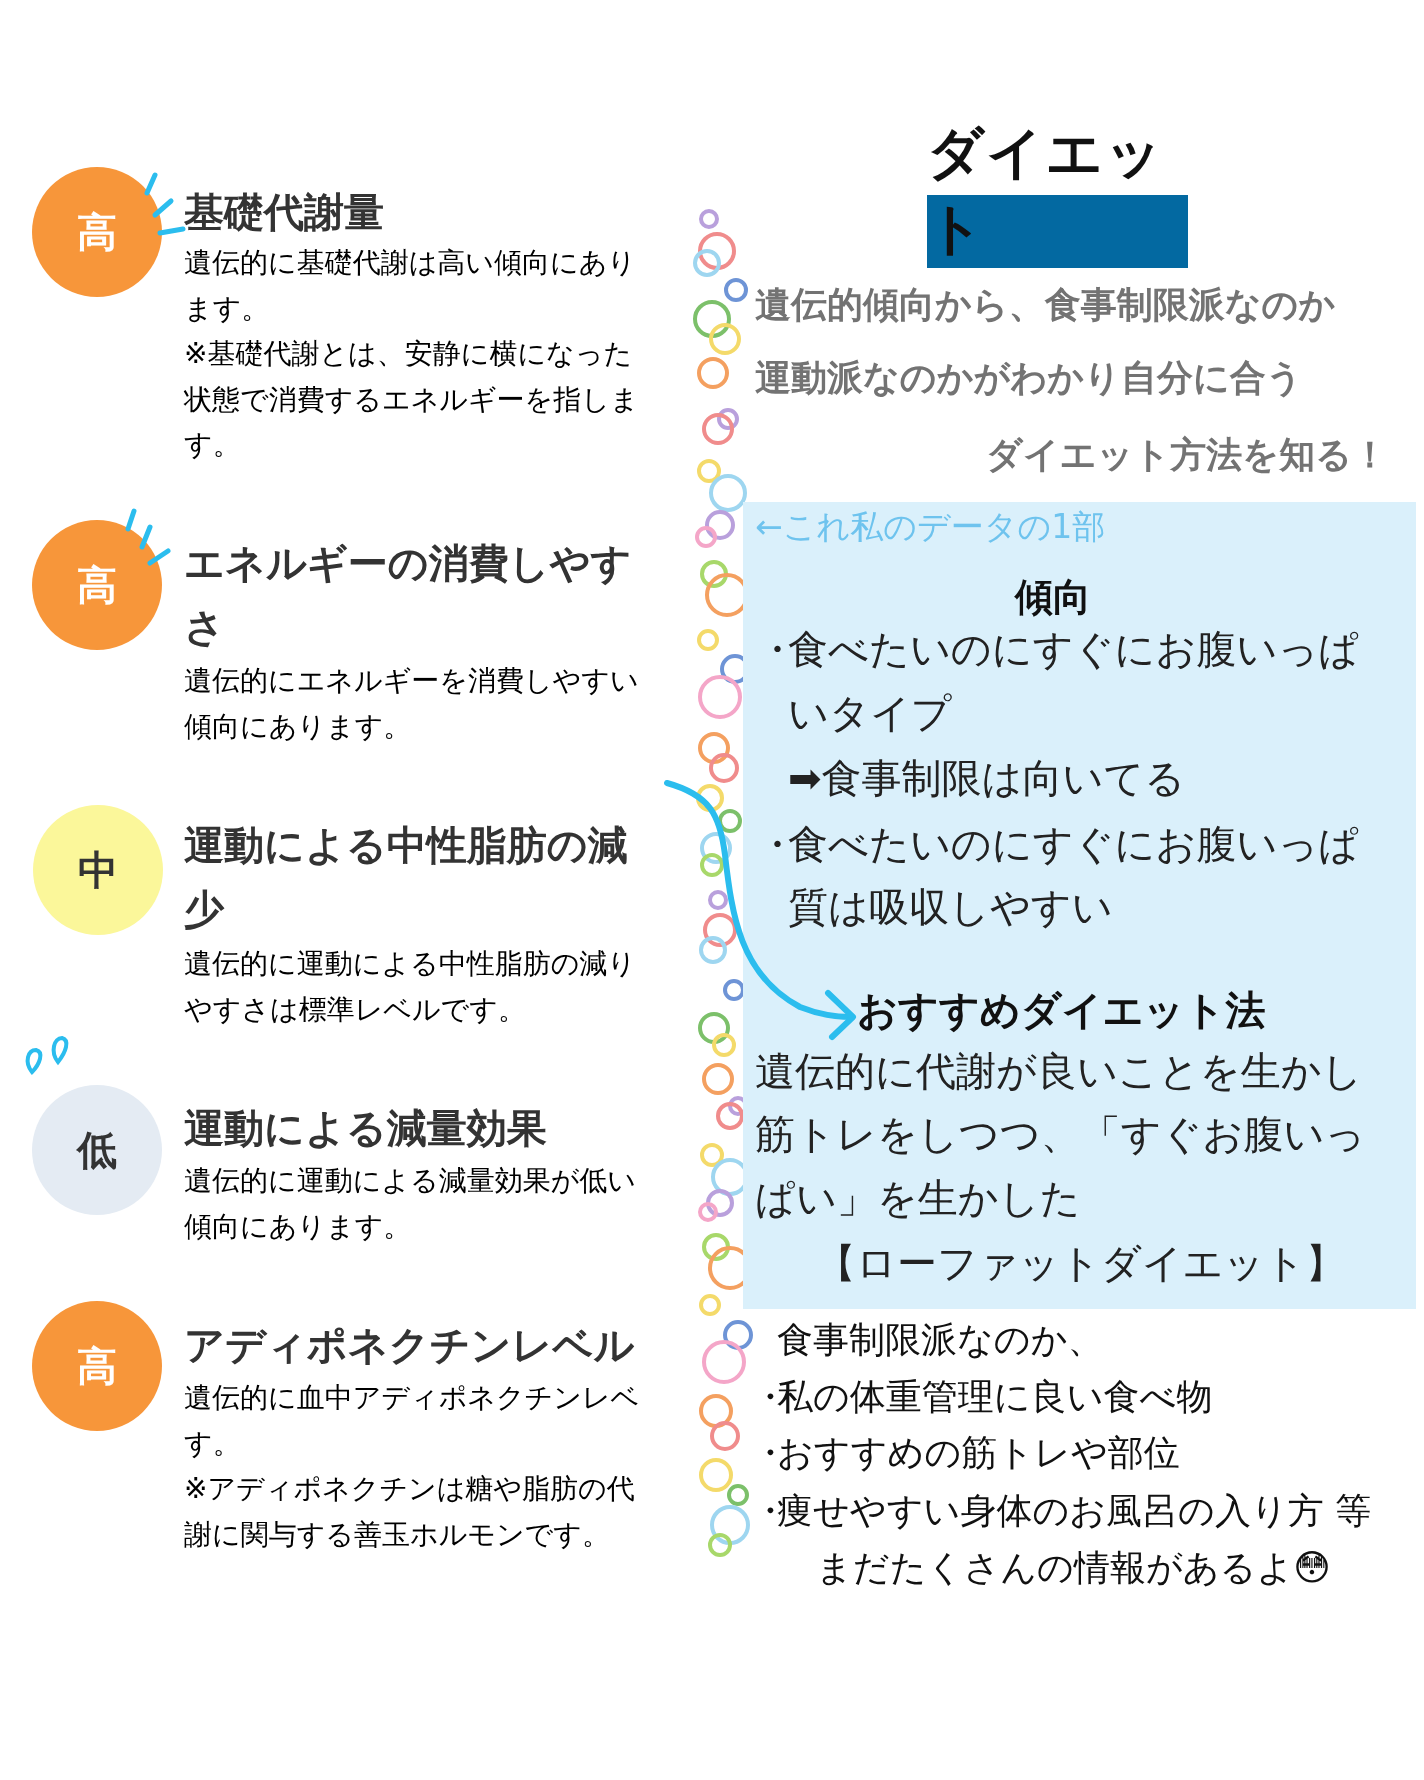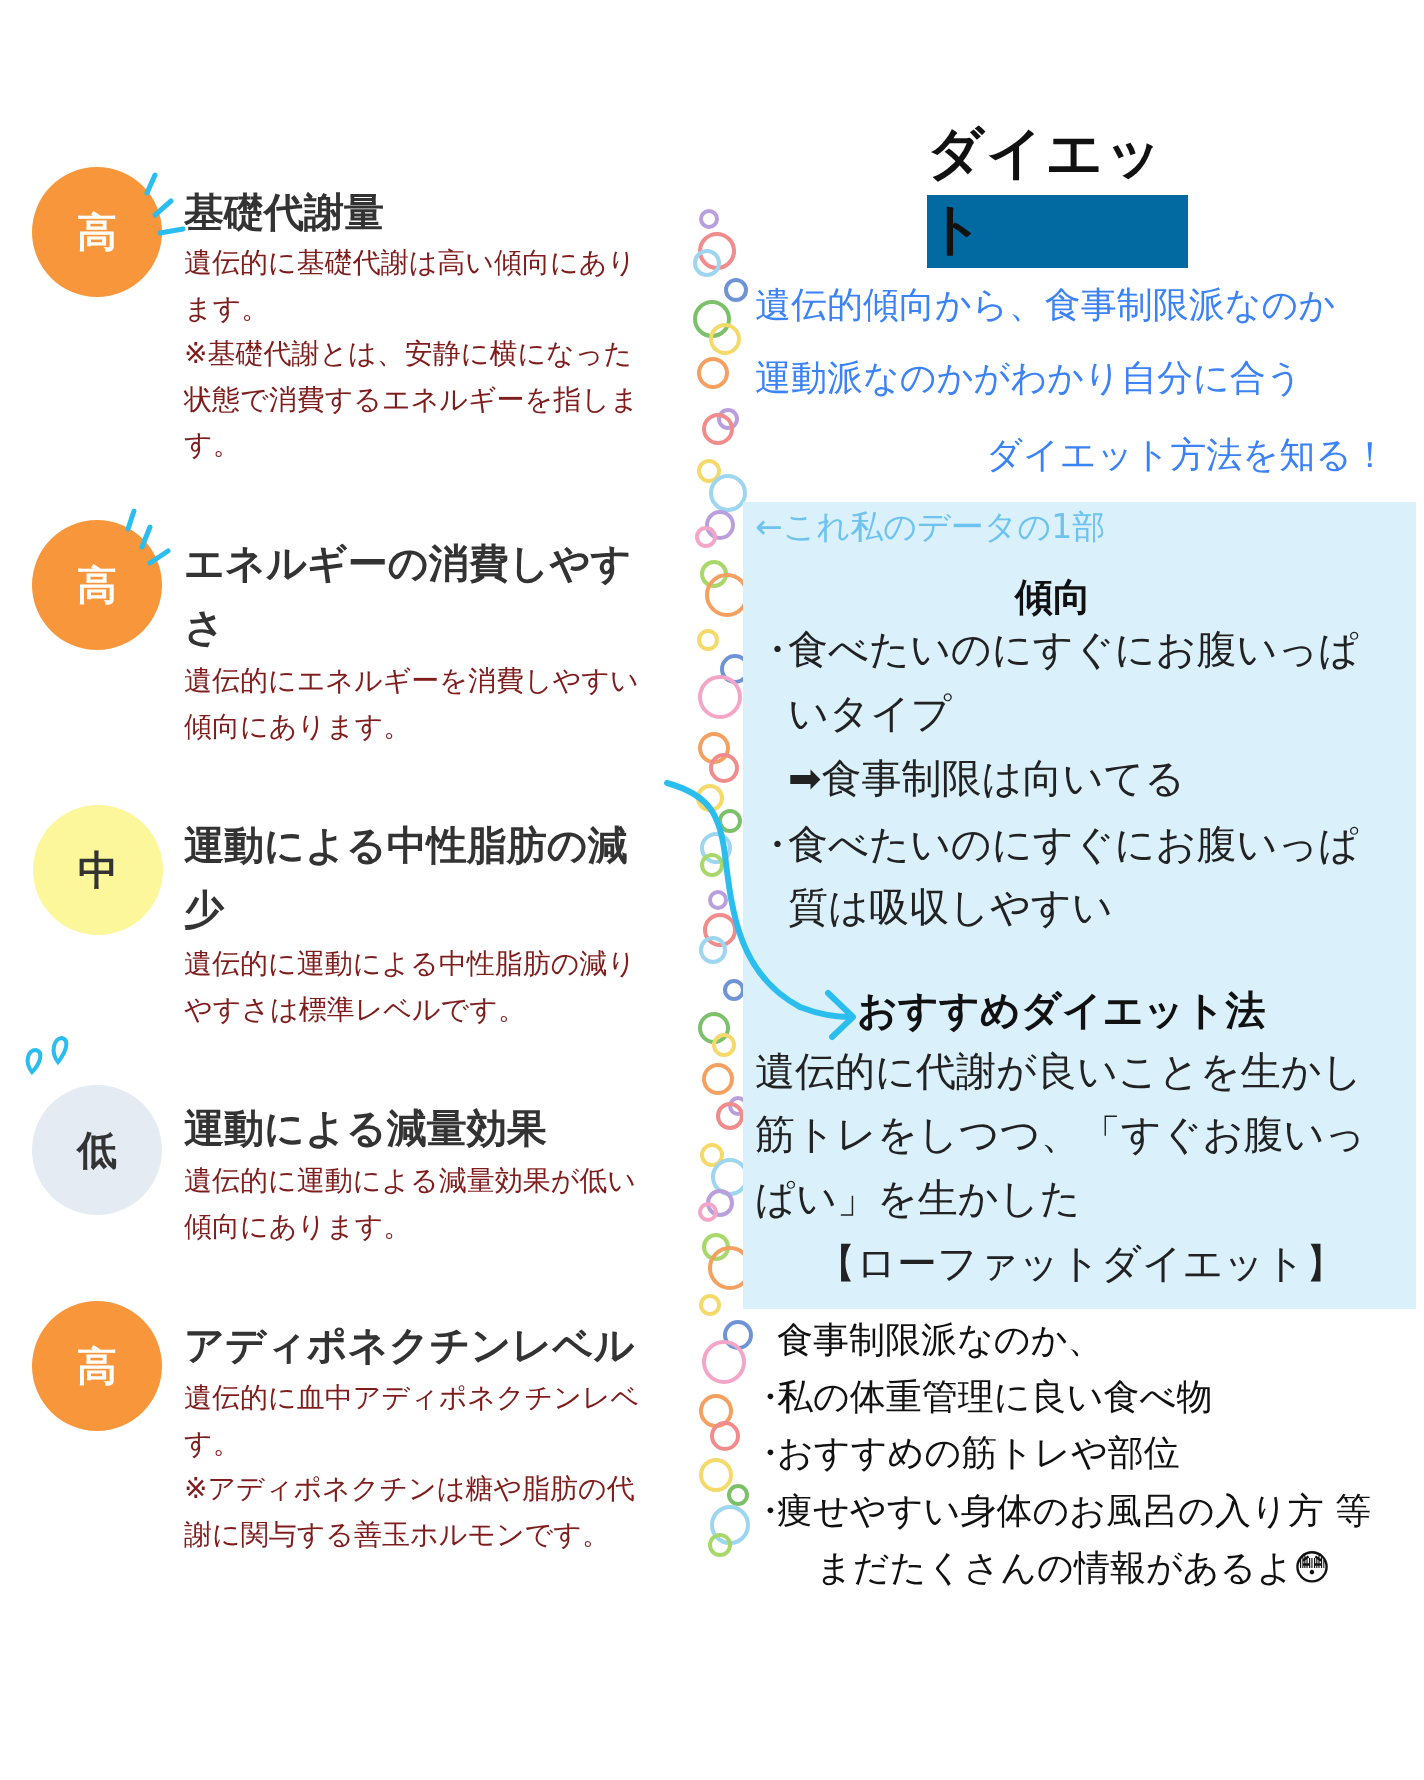--- a/index.html
+++ b/index.html
@@ -7,26 +7,26 @@
          font-family: "DejaVu Sans", "Liberation Sans", sans-serif; color: #333333; }
   .abs { position: absolute; white-space: nowrap; }
   .badge { position: absolute; width: 130px; height: 130px; border-radius: 50%;
            display: flex; align-items: center; justify-content: center;
            font-size: 40px; font-weight: bold; }
   .badge.high { background: #F7963A; color: #ffffff; }
   .badge.mid { background: #FBF79A; color: #333333; }
   .badge.low { background: #E4EBF3; color: #333333; }
   .item-title { position: absolute; left: 184px; font-size: 40px; font-weight: bold;
                 color: #333333; line-height: 64px; white-space: nowrap; }
-  .item-body { position: absolute; left: 184px; font-size: 28px; color: #7f1d1d;
+  .item-body { position: absolute; left: 184px; font-size: 28px; color: #000000;
                line-height: 45.5px; white-space: nowrap; }
   .hdr-box { position: absolute; left: 927px; top: 195px; width: 261px; height: 73px;
              background: #0369a1; display: flex; align-items: flex-end; justify-content: center; }
   .hdr-title { font-size: 56px; font-weight: bold; color: #111111; letter-spacing: 2px; }
-  .lead { font-size: 36px; font-weight: normal; color: #3b82f6; }
+  .lead { font-size: 36px; font-weight: bold; color: #737373; }
   .data-box { position: absolute; left: 743px; top: 502px; width: 673px; height: 807px;
               background: #DAF0FB; }
   .note { font-size: 33px; font-weight: normal; color: #6EC3EE; }
   .sec-title { font-size: 38px; font-weight: bold; color: #111111; }
   .thin { font-size: 40px; font-weight: normal; color: #222222; }
   .foot { font-size: 36px; color: #111111; }
   svg { position: absolute; overflow: visible; }
 </style>
 </head>
 <body>

